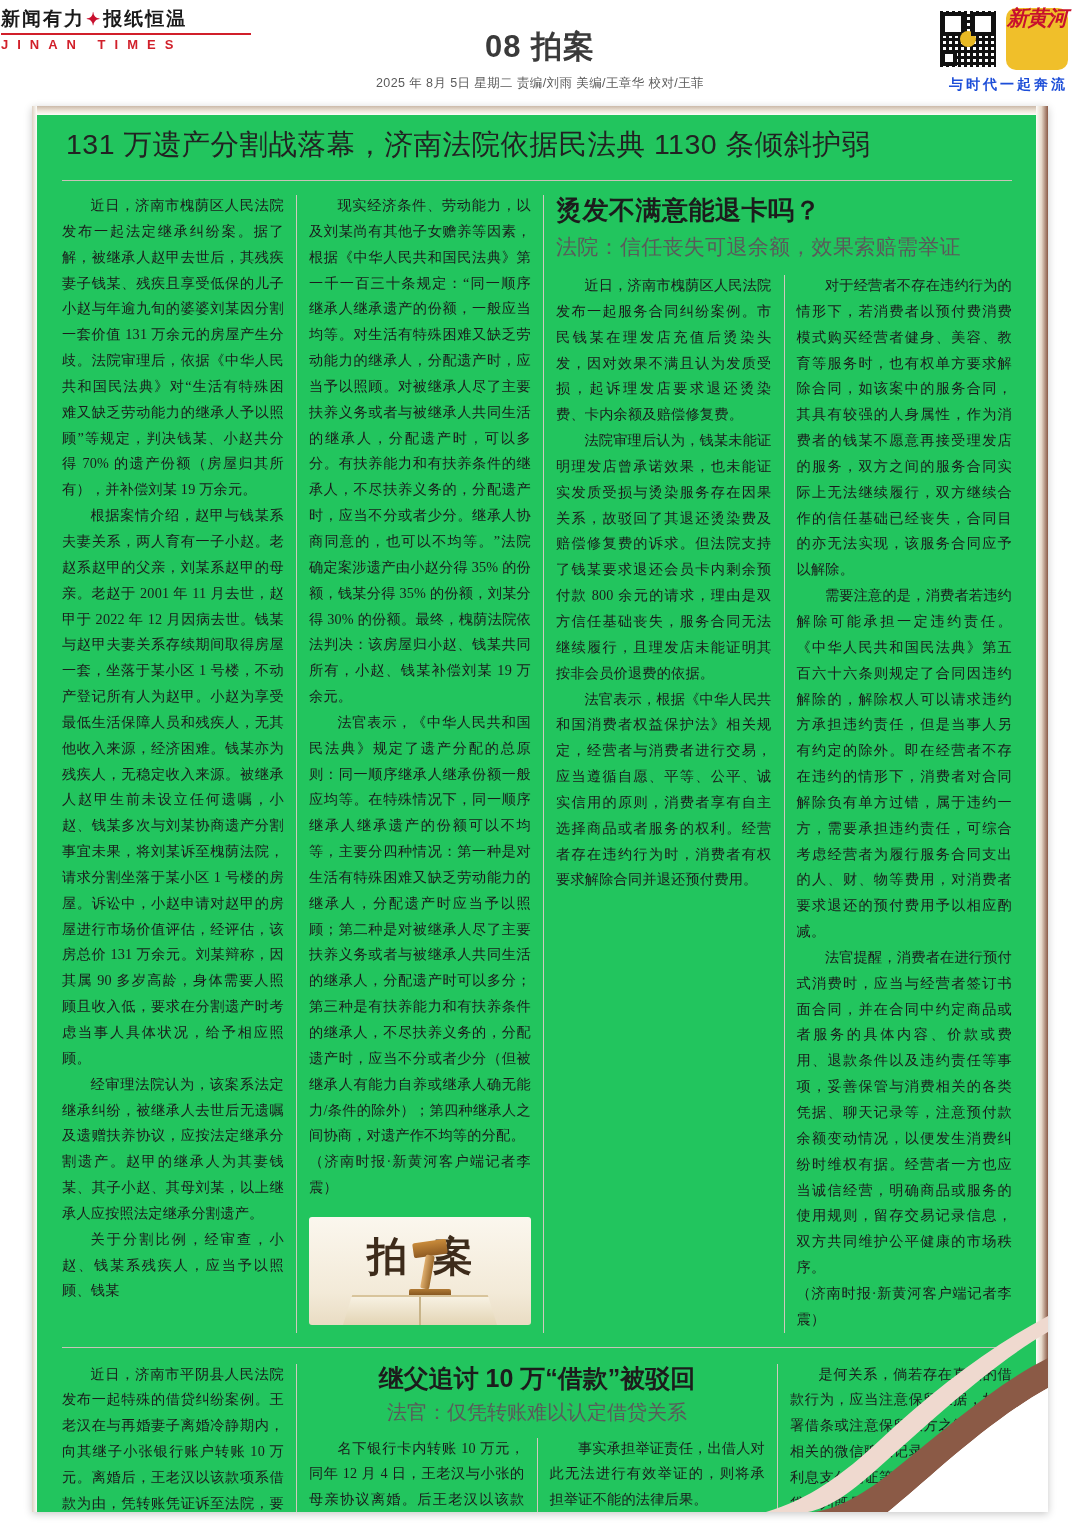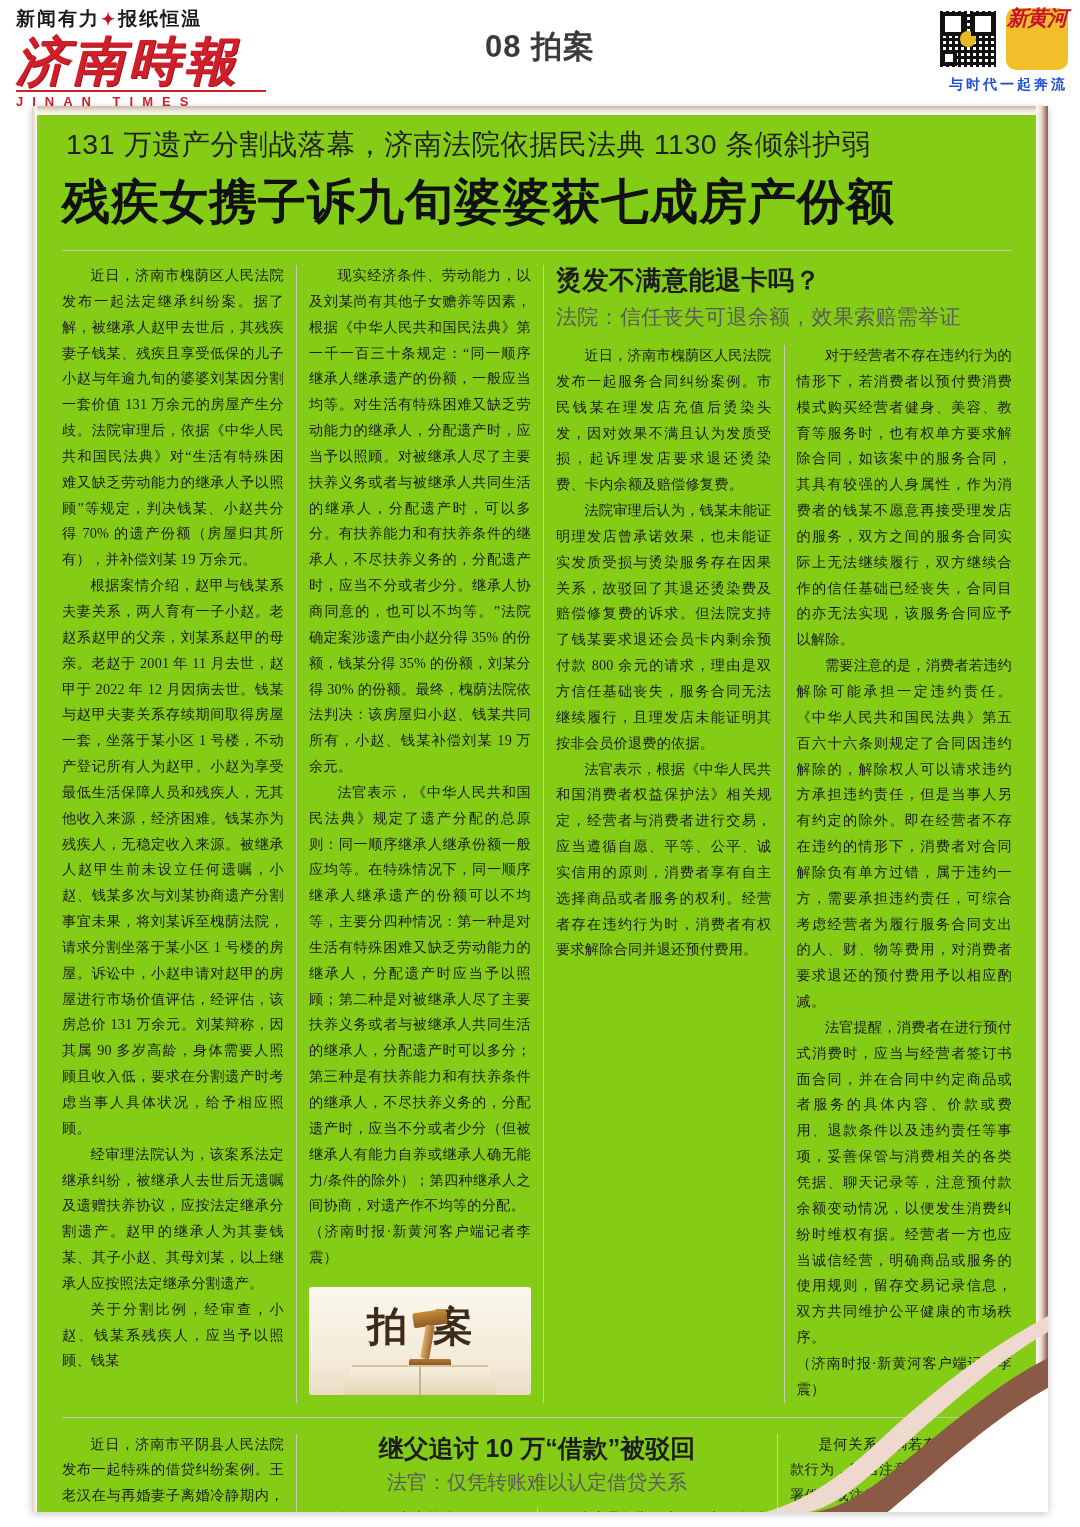--- a/index.html
+++ b/index.html
@@ -8,21 +8,21 @@
     background: #ffffff;
     font-family: "Liberation Serif", "DejaVu Serif", serif;
     overflow: hidden;
   }
   .page { position: relative; width: 1080px; height: 1527px; background: #fff; }
 
   
   .masthead {
     position: relative; height: 100px; padding: 6px 14px 0 14px;
   }
-  .mh-left { position: absolute; left: 16px; top: 6px; width: 270px; }
+  .mh-left { position: absolute; left: 1px; top: 6px; width: 270px; }
   .mh-slogan {
     font-size: 19px; letter-spacing: 2px; color: #1a1a1a;
     font-family: "Liberation Sans", sans-serif; font-weight: 700;
     white-space: nowrap; position: relative;
   }
   .mh-slogan .redbird {
     color: #c8102e; font-size: 17px; padding: 0 1px;
   }
   .mh-logo {
     margin-top: 2px; color: #d11f2a; font-size: 52px; font-weight: 900;
@@ -72,21 +72,21 @@
     font-family: "Liberation Serif", serif; font-style: italic; line-height: 1;
   }
   .mh-tag {
     margin-top: 6px; font-size: 14px; font-weight: 900; color: #1d4ed8;
     font-family: "Liberation Sans", sans-serif; letter-spacing: 3px;
   }
 
   
   .sheet {
     position: absolute; left: 32px; top: 106px; width: 1016px; height: 1406px;
-    background: #84cc16;
+    background: #22c55e;
     box-shadow: 0 2px 8px rgba(0,0,0,0.22);
     overflow: hidden;
     padding-left: 36px;
   }
   .sheet-edge-top {
     position: absolute; left: 0; right: 0; top: 0; height: 9px;
     background: linear-gradient(180deg,#cbb9a8 0%, #efe6db 55%, #fdfcf9 100%);
   }
   .sheet-edge-right {
     position: absolute; right: 0; top: 0; bottom: 0; width: 12px;
@@ -203,26 +203,26 @@
 <body>
 
 <div class="page">
 
   <div class="masthead">
 
     <div class="mh-left">
       <div class="mh-slogan">
         <span>新闻有力</span><span class="redbird">✦</span><span>报纸恒温</span>
       </div>
-      <div class="mh-logo">济南時報</div>
       <div class="mh-logo-en">JINAN TIMES</div>
     </div>
 
     <div class="mh-center">
       <div class="mh-title">08 拍案</div>
+      <div class="mh-meta">2025 年 8月 5日  星期二  责编/刘雨  美编/王章华  校对/王菲</div>
     </div>
 
     <div class="mh-right">
       <div class="mh-right-row">
         <div class="qr">
           <div class="qr-dot"></div>
           <div class="qr-center"></div>
         </div>
         <div class="hhlogo">
           <span class="hhlogo-txt">新黄河</span>
@@ -234,21 +234,20 @@
 
   <div class="sheet">
     <div class="sheet-edge-top"></div>
     <div class="sheet-edge-left"></div>
     <div class="sheet-edge-right"></div>
 
     <div class="content">
 
       <div>
         <div class="lead-shoulder">131 万遗产分割战落幕，济南法院依据民法典 1130 条倾斜护弱</div>
-        <div class="lead-main">残疾女携子诉九旬婆婆获七成房产份额</div>
       </div>
       <div class="rule-under"></div>
 
       <div class="top-block">
 
         <div class="col c1">
           <div class="body-txt">
             <p>近日，济南市槐荫区人民法院发布一起法定继承纠纷案。据了解，被继承人赵甲去世后，其残疾妻子钱某、残疾且享受低保的儿子小赵与年逾九旬的婆婆刘某因分割一套价值 131 万余元的房屋产生分歧。法院审理后，依据《中华人民共和国民法典》对“生活有特殊困难又缺乏劳动能力的继承人予以照顾”等规定，判决钱某、小赵共分得 70% 的遗产份额（房屋归其所有），并补偿刘某 19 万余元。</p>
             <p>根据案情介绍，赵甲与钱某系夫妻关系，两人育有一子小赵。老赵系赵甲的父亲，刘某系赵甲的母亲。老赵于 2001 年 11 月去世，赵甲于 2022 年 12 月因病去世。钱某与赵甲夫妻关系存续期间取得房屋一套，坐落于某小区 1 号楼，不动产登记所有人为赵甲。小赵为享受最低生活保障人员和残疾人，无其他收入来源，经济困难。钱某亦为残疾人，无稳定收入来源。被继承人赵甲生前未设立任何遗嘱，小赵、钱某多次与刘某协商遗产分割事宜未果，将刘某诉至槐荫法院，请求分割坐落于某小区 1 号楼的房屋。诉讼中，小赵申请对赵甲的房屋进行市场价值评估，经评估，该房总价 131 万余元。刘某辩称，因其属 90 多岁高龄，身体需要人照顾且收入低，要求在分割遗产时考虑当事人具体状况，给予相应照顾。</p>
             <p>经审理法院认为，该案系法定继承纠纷，被继承人去世后无遗嘱及遗赠扶养协议，应按法定继承分割遗产。赵甲的继承人为其妻钱某、其子小赵、其母刘某，以上继承人应按照法定继承分割遗产。</p>

